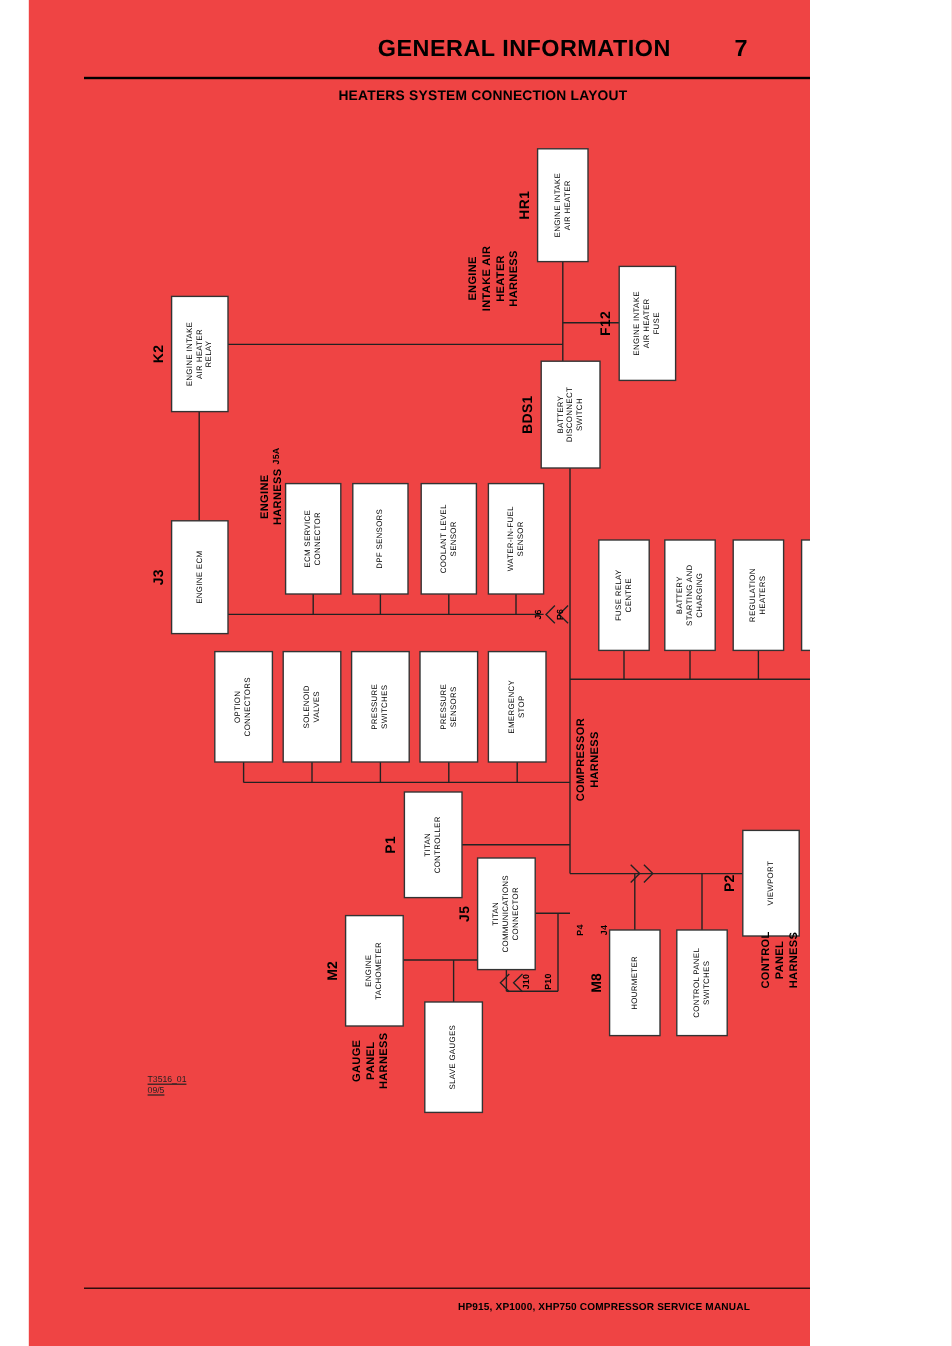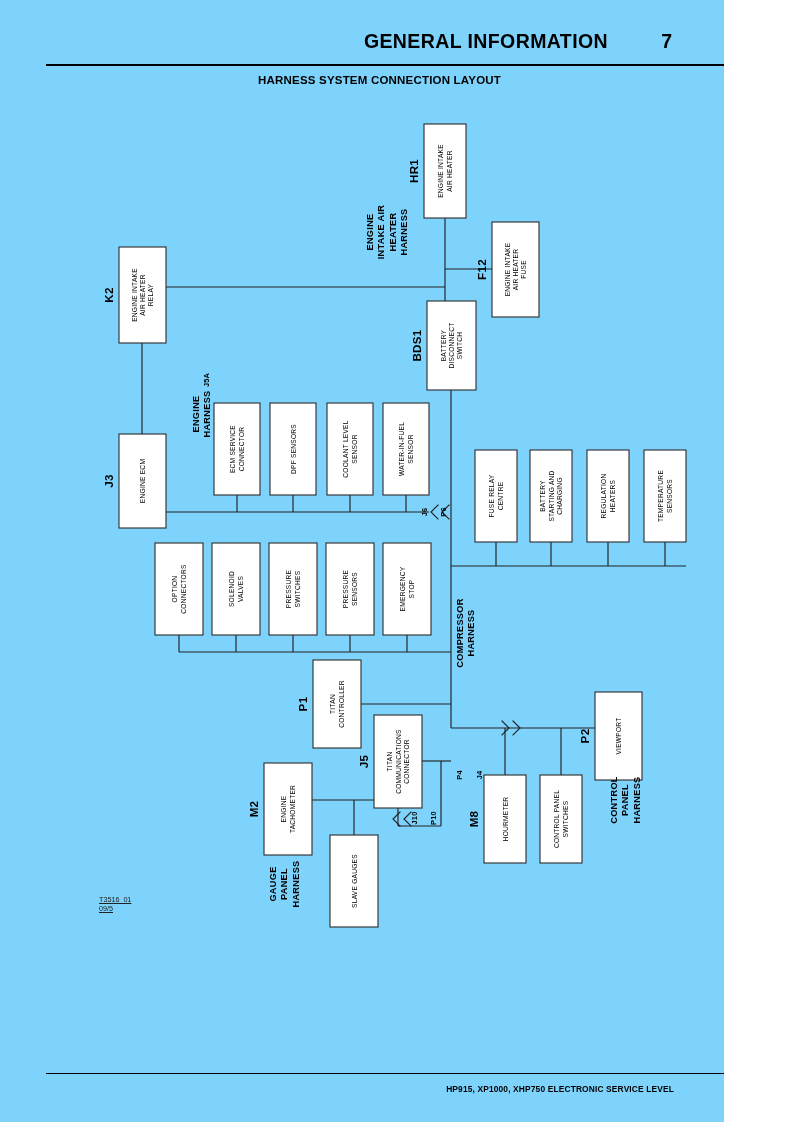--- a/index.html
+++ b/index.html
@@ -1,17 +1,17 @@
 <!DOCTYPE html>
 <html><head>
 <meta charset="utf-8">
 <style>
   html,body{margin:0;padding:0;background:#ffffff;}
   body{width:793px;height:1122px;position:relative;font-family:"Liberation Sans",sans-serif;color:#000;}
-  #page{position:relative;width:724px;height:1122px;overflow:hidden;background:#7dd3fc;}
+  #page{position:relative;width:651px;height:1122px;overflow:hidden;background:#ef4444;margin-left:24px;}
 
   .hdr-title{position:absolute;right:116px;top:30px;font-size:19.5px;font-weight:bold;letter-spacing:.4px;white-space:nowrap;}
   .hdr-page{position:absolute;right:52px;top:30px;font-size:19.5px;font-weight:bold;}
   .hdr-rule{position:absolute;left:46px;top:64px;width:701px;height:2px;background:#000;}
   .sub-title{position:absolute;left:258px;top:74px;font-size:11.5px;font-weight:bold;letter-spacing:.2px;white-space:nowrap;}
 
   .ftr-rule{position:absolute;left:46px;top:1073px;width:701px;height:1px;background:#000;}
   .ftr-text{position:absolute;right:50px;top:1084px;font-size:8.4px;font-weight:bold;letter-spacing:.15px;white-space:nowrap;}
 
   .refcode{position:absolute;left:99px;top:895px;font-size:7.2px;line-height:9.3px;color:#222;text-decoration:underline;}
@@ -27,21 +27,21 @@
   text.harn{font-size:9.2px;font-weight:bold;letter-spacing:.3px;}
 </style>
 </head>
 <body>
 
 <div id="page">
 
   <div class="hdr-title">GENERAL INFORMATION</div>
   <div class="hdr-page">7</div>
   <div class="hdr-rule"></div>
-  <div class="sub-title">HARNESS SYSTEM CONNECTION LAYOUT</div>
+  <div class="sub-title">HEATERS SYSTEM CONNECTION LAYOUT</div>
 
   <svg id="diagram" viewBox="0 0 793 1122" xmlns="http://www.w3.org/2000/svg">
     <g id="wires">
 
       <line class="wire" x1="445" y1="218" x2="445" y2="301"></line>
       <line class="wire" x1="445" y1="269" x2="492" y2="269"></line>
       <line class="wire" x1="166" y1="287" x2="445" y2="287"></line>
 
       <line class="wire" x1="142" y1="343" x2="142" y2="434"></line>
 
@@ -263,14 +263,14 @@
         <text class="conn" x="433" y="818" text-anchor="middle" dominant-baseline="central" transform="rotate(-90 433 818)">P10</text>
       </g>
   </svg>
 
   <div class="refcode">
     <div>T3516_01</div>
     <div>09/5</div>
   </div>
 
   <div class="ftr-rule"></div>
-  <div class="ftr-text">HP915, XP1000, XHP750 ELECTRONIC SERVICE LEVEL</div>
+  <div class="ftr-text">HP915, XP1000, XHP750 COMPRESSOR SERVICE MANUAL</div>
 </div>
 
 </body></html>

